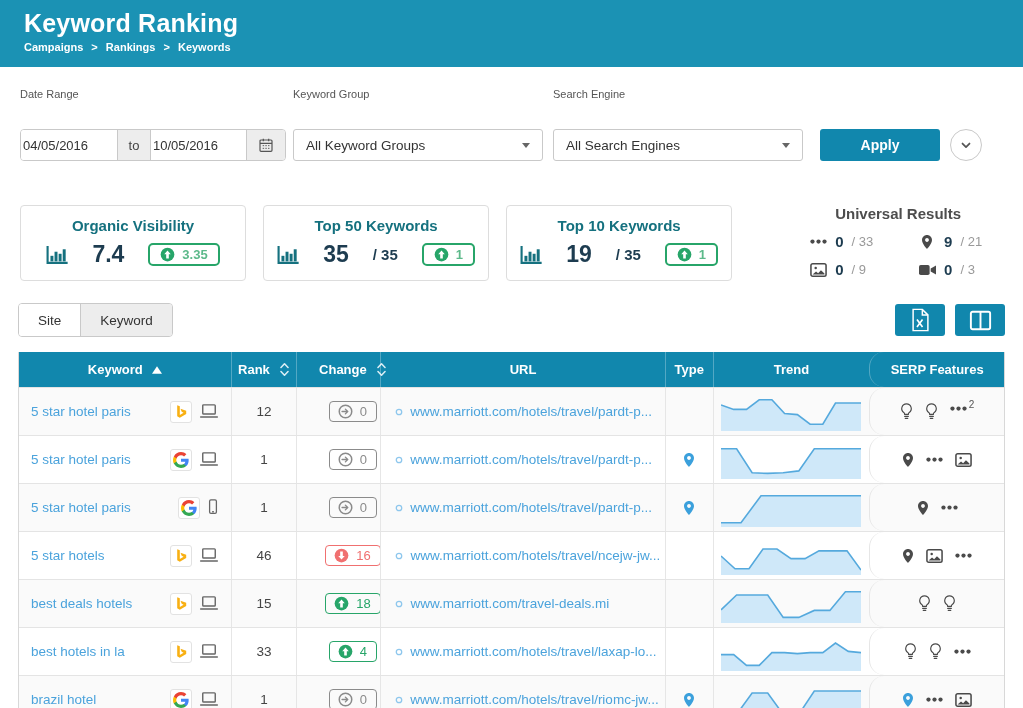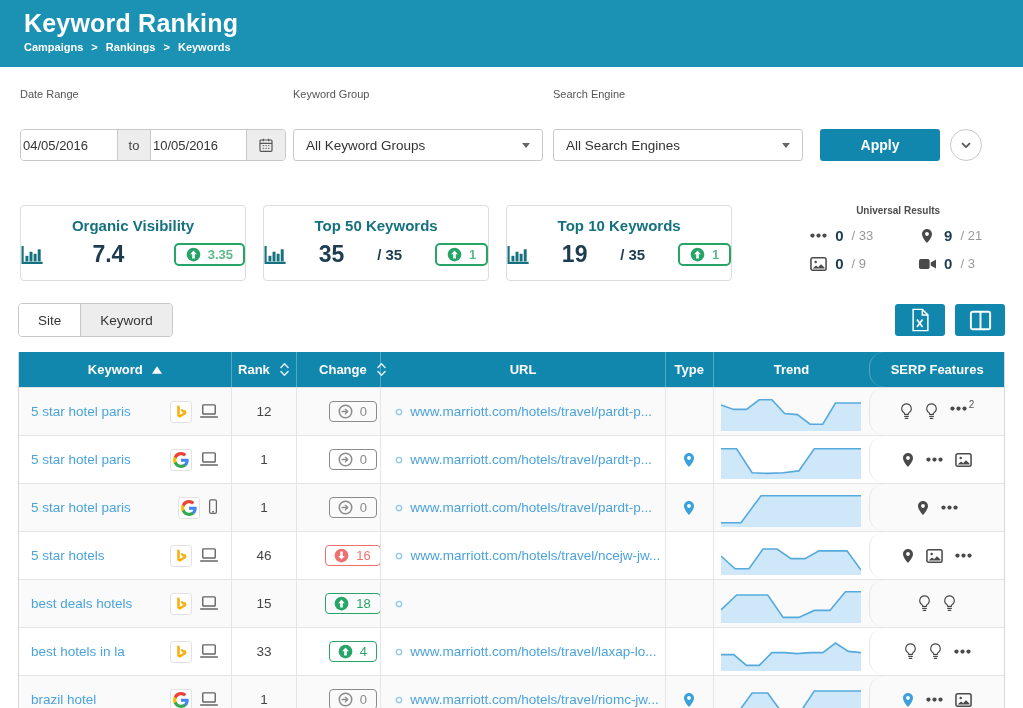--- a/index.html
+++ b/index.html
@@ -22,27 +22,27 @@
   .cal-btn { width:38px; background:#ededed; border:none; display:flex; align-items:center; justify-content:center; cursor:pointer; }
   .select { width:250px; height:32px; border:1px solid #c9c9c9; border-radius:3px; display:flex; align-items:center; justify-content:space-between; padding:0 12px; font-size:13.5px; color:#333; background:#fff; cursor:pointer; }
   .caret { width:0; height:0; border-left:4.5px solid transparent; border-right:4.5px solid transparent; border-top:5.5px solid #666; }
   .g1 { margin-right:7px; } .g2 { margin-right:10px; }
   .apply-btn { width:120px; height:32px; background:#1187ad; color:#fff; border:none; border-radius:3px; font-size:14px; font-weight:700; margin-left:17px; cursor:pointer; font-family:inherit; }
   .expander-btn { width:32px; height:32px; border-radius:50%; border:1px solid #c9c9c9; background:#fff; margin-left:10px; display:flex; align-items:center; justify-content:center; cursor:pointer; }
   
   .summary { display:flex; align-items:flex-start; margin:44px 0 0 20px; }
   .card { width:228px; border:1px solid #ddd; border-radius:4px; padding:11px 0 12px; text-align:center; margin-right:17px; background:#fff; }
   .card-title { font-size:15px; font-weight:700; color:#15717f; }
-  .card-vals { display:flex; align-items:center; justify-content:space-between; margin-top:7px; gap:8px; }
+  .card-vals { display:flex; align-items:center; justify-content:center; margin-top:7px; gap:24px; }
   .big-num { font-size:23px; font-weight:700; color:#1d3c50; }
   .total-num { font-size:15px; font-weight:700; color:#1d3c50; }
   .delta { display:inline-flex; align-items:center; gap:7px; border:2px solid #27a569; border-radius:5px; padding:2px 10px; }
   .delta .num { font-size:13px; color:#5cb98a; font-weight:600; }
   .universal { margin-left:24px; width:252px; }
-  .universal-title { margin:0; text-align:center; font-size:10px; color:#4d4d4d; font-weight:700; }
+  .universal-title { margin:0; text-align:center; font-size:15px; color:#4d4d4d; font-weight:700; }
   .ustats { display:grid; grid-template-columns:1fr 1fr; gap:11px 4px; margin-top:11px; padding-left:36px; }
   .ustat { display:flex; align-items:center; gap:8px; font-size:15px; }
   .ustat .icw { display:flex; align-items:center; width:18px; justify-content:center; }
   .ustat .v { font-weight:700; color:#1d3c50; }
   .ustat .d { font-size:13px; color:#999; }
   
   .toolbar { display:flex; justify-content:space-between; align-items:center; margin:22px 18px 0; }
   .tabs { display:flex; border:1px solid #c9c9c9; border-radius:4px; overflow:hidden; height:34px; }
   .tab { padding:0 19px; display:flex; align-items:center; font-size:13.5px; color:#333; background:#fff; cursor:pointer; }
   .tab.inactive { background:#ededed; border-left:1px solid #c9c9c9; }
@@ -579,20 +579,21 @@
                 <circle cx="12" cy="12" r="11" fill="#27a569"></circle>
                 <path d="M12 5.6l5.2 5.8h-3.1v7h-4.2v-7H6.8z" fill="#fff"></path>
               </svg></span>
             <span>18</span>
           </span>
         </div>
         <div class="cell c-url">
           <span class="icw"><svg width="8" height="8" viewBox="0 0 10 10">
               <circle cx="5" cy="5" r="3.4" fill="none" stroke="#8ec7ed" stroke-width="1.6"></circle>
             </svg></span>
+          <span class="url-link">www.marriott.com/travel-deals.mi</span>
         </div>
         <div class="cell c-type"></div>
         <div class="cell c-trend">
           <svg width="140" height="38">
             <polygon points="0.0,24.8 15.6,10.0 31.1,10.0 46.7,10.0 62.2,32.4 77.8,32.4 93.3,25.4 108.9,25.4 124.4,6.8 140.0,6.8 140,38 0,38" fill="#cfe8f9"></polygon>
             <polyline points="0.0,24.8 15.6,10.0 31.1,10.0 46.7,10.0 62.2,32.4 77.8,32.4 93.3,25.4 108.9,25.4 124.4,6.8 140.0,6.8" fill="none" stroke="#55a9dd" stroke-width="1.6"></polyline>
           </svg>
         </div>
         <div class="cell c-serp">
           <span class="serp-item">

